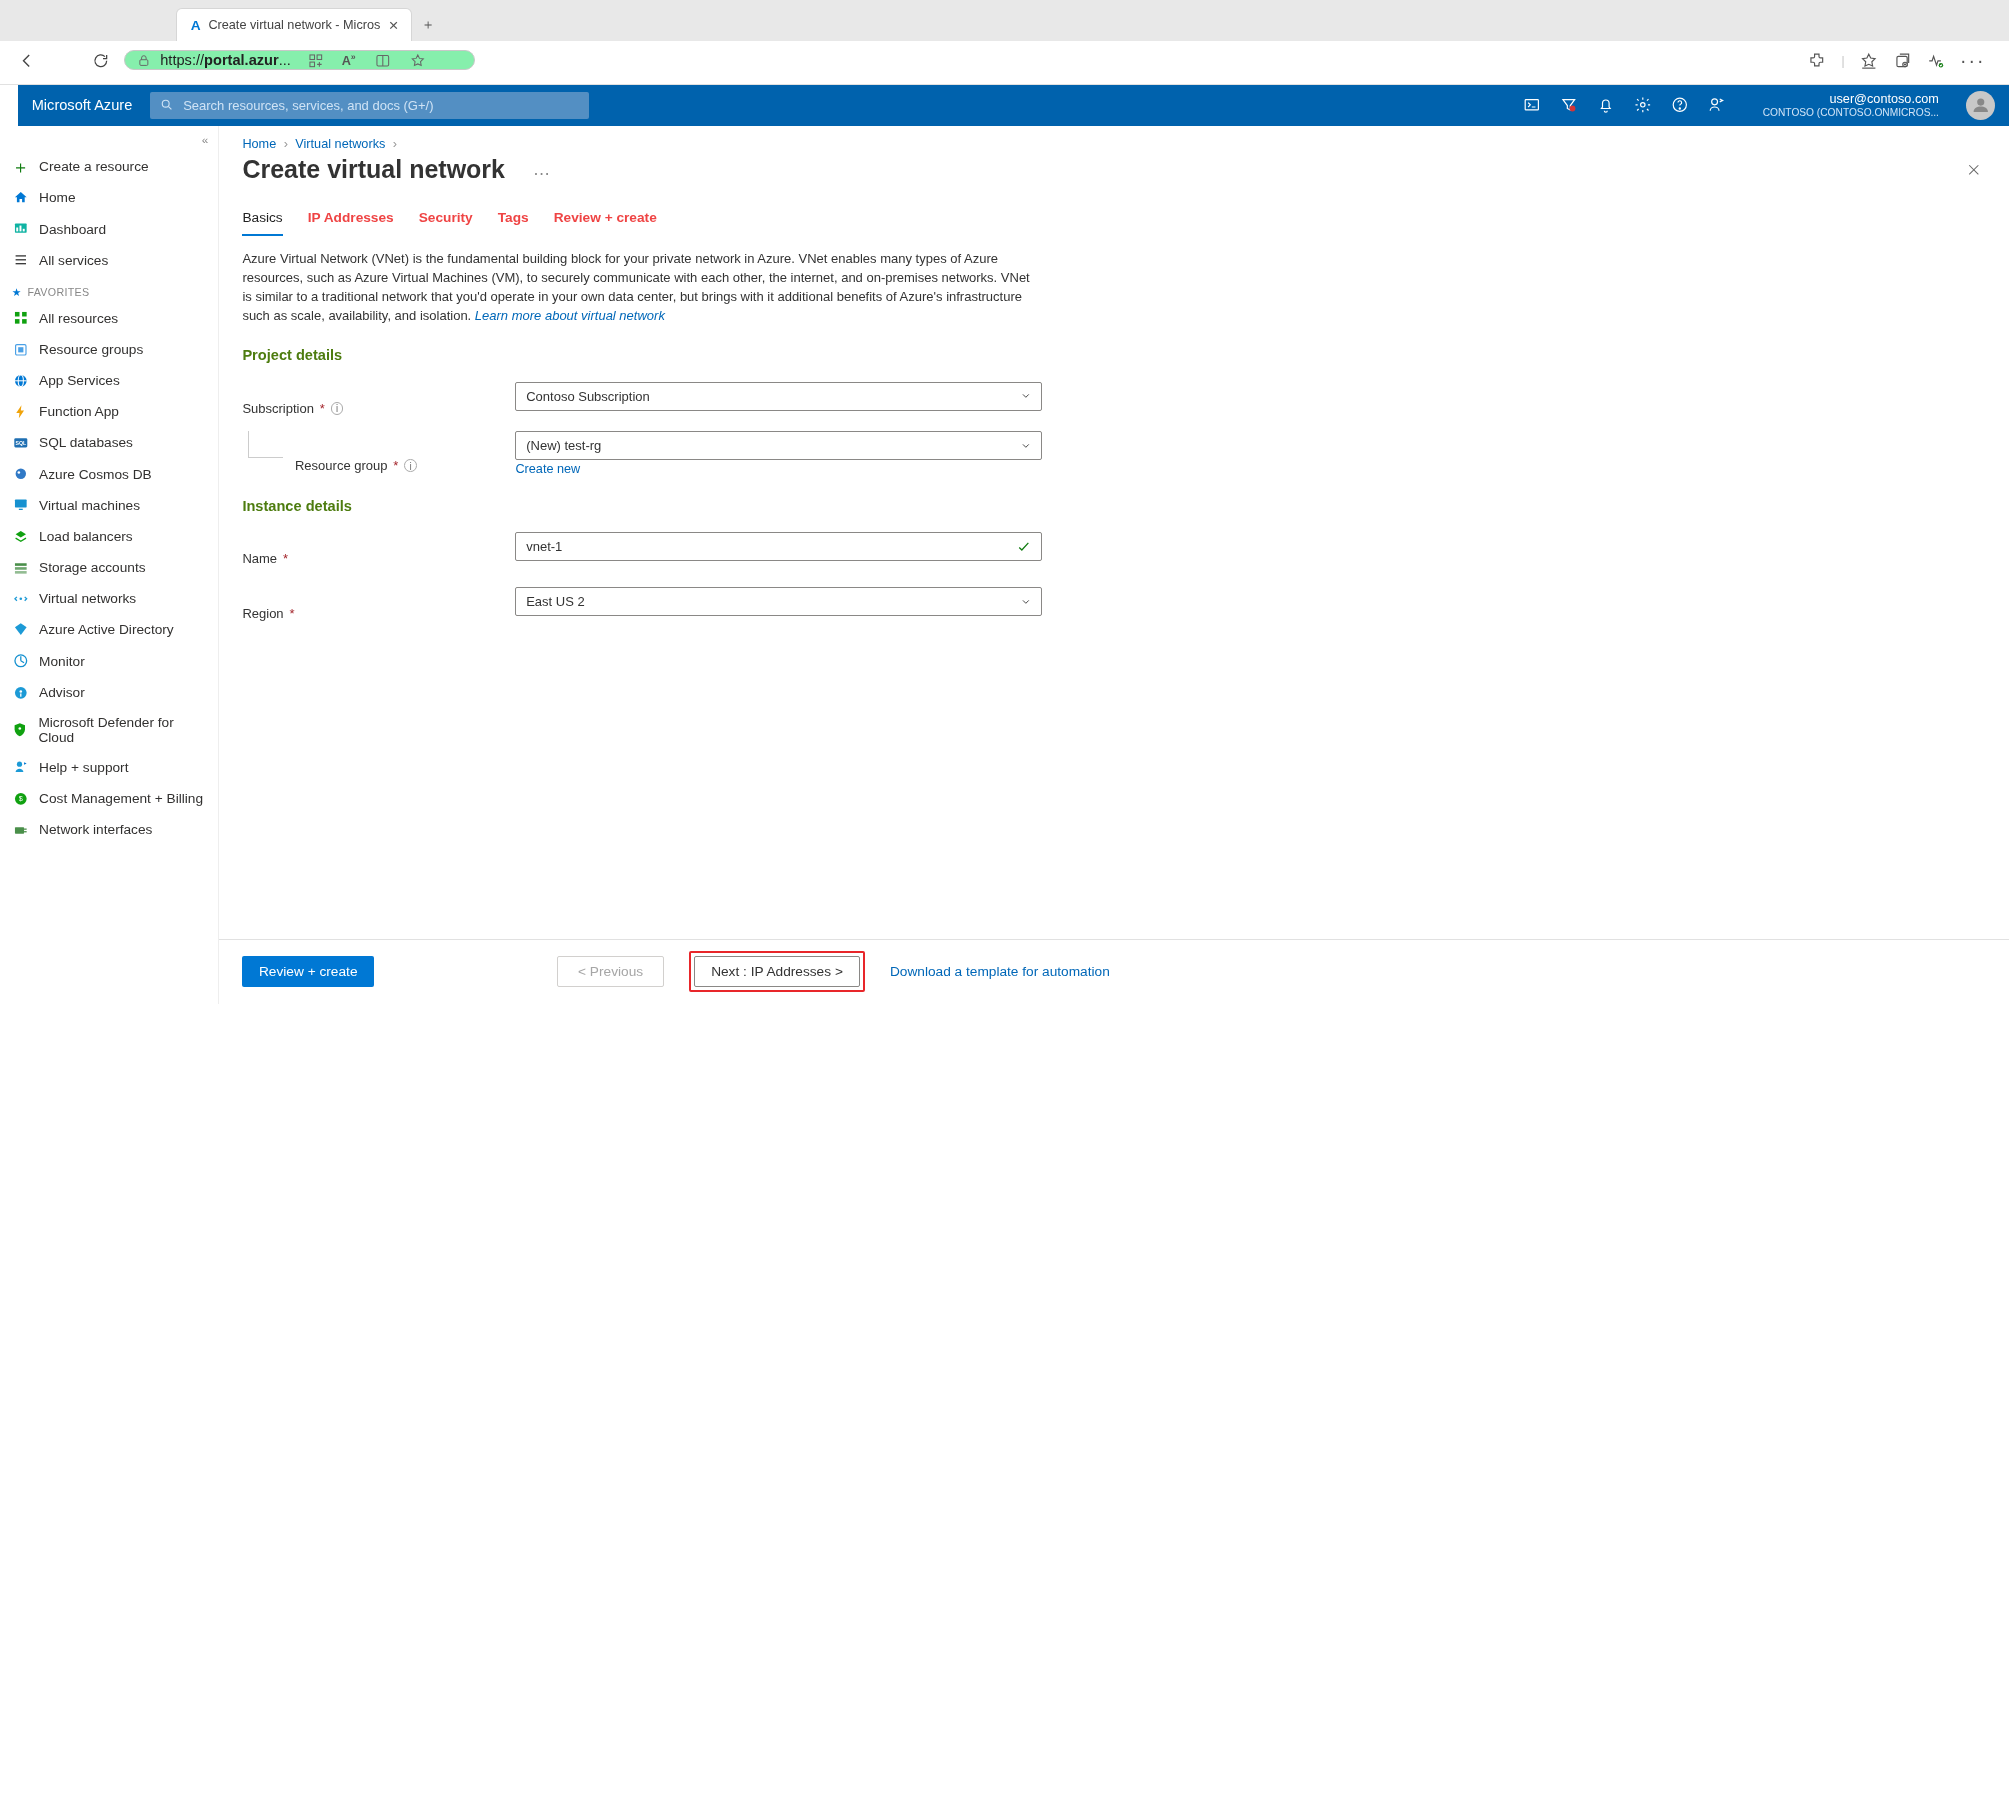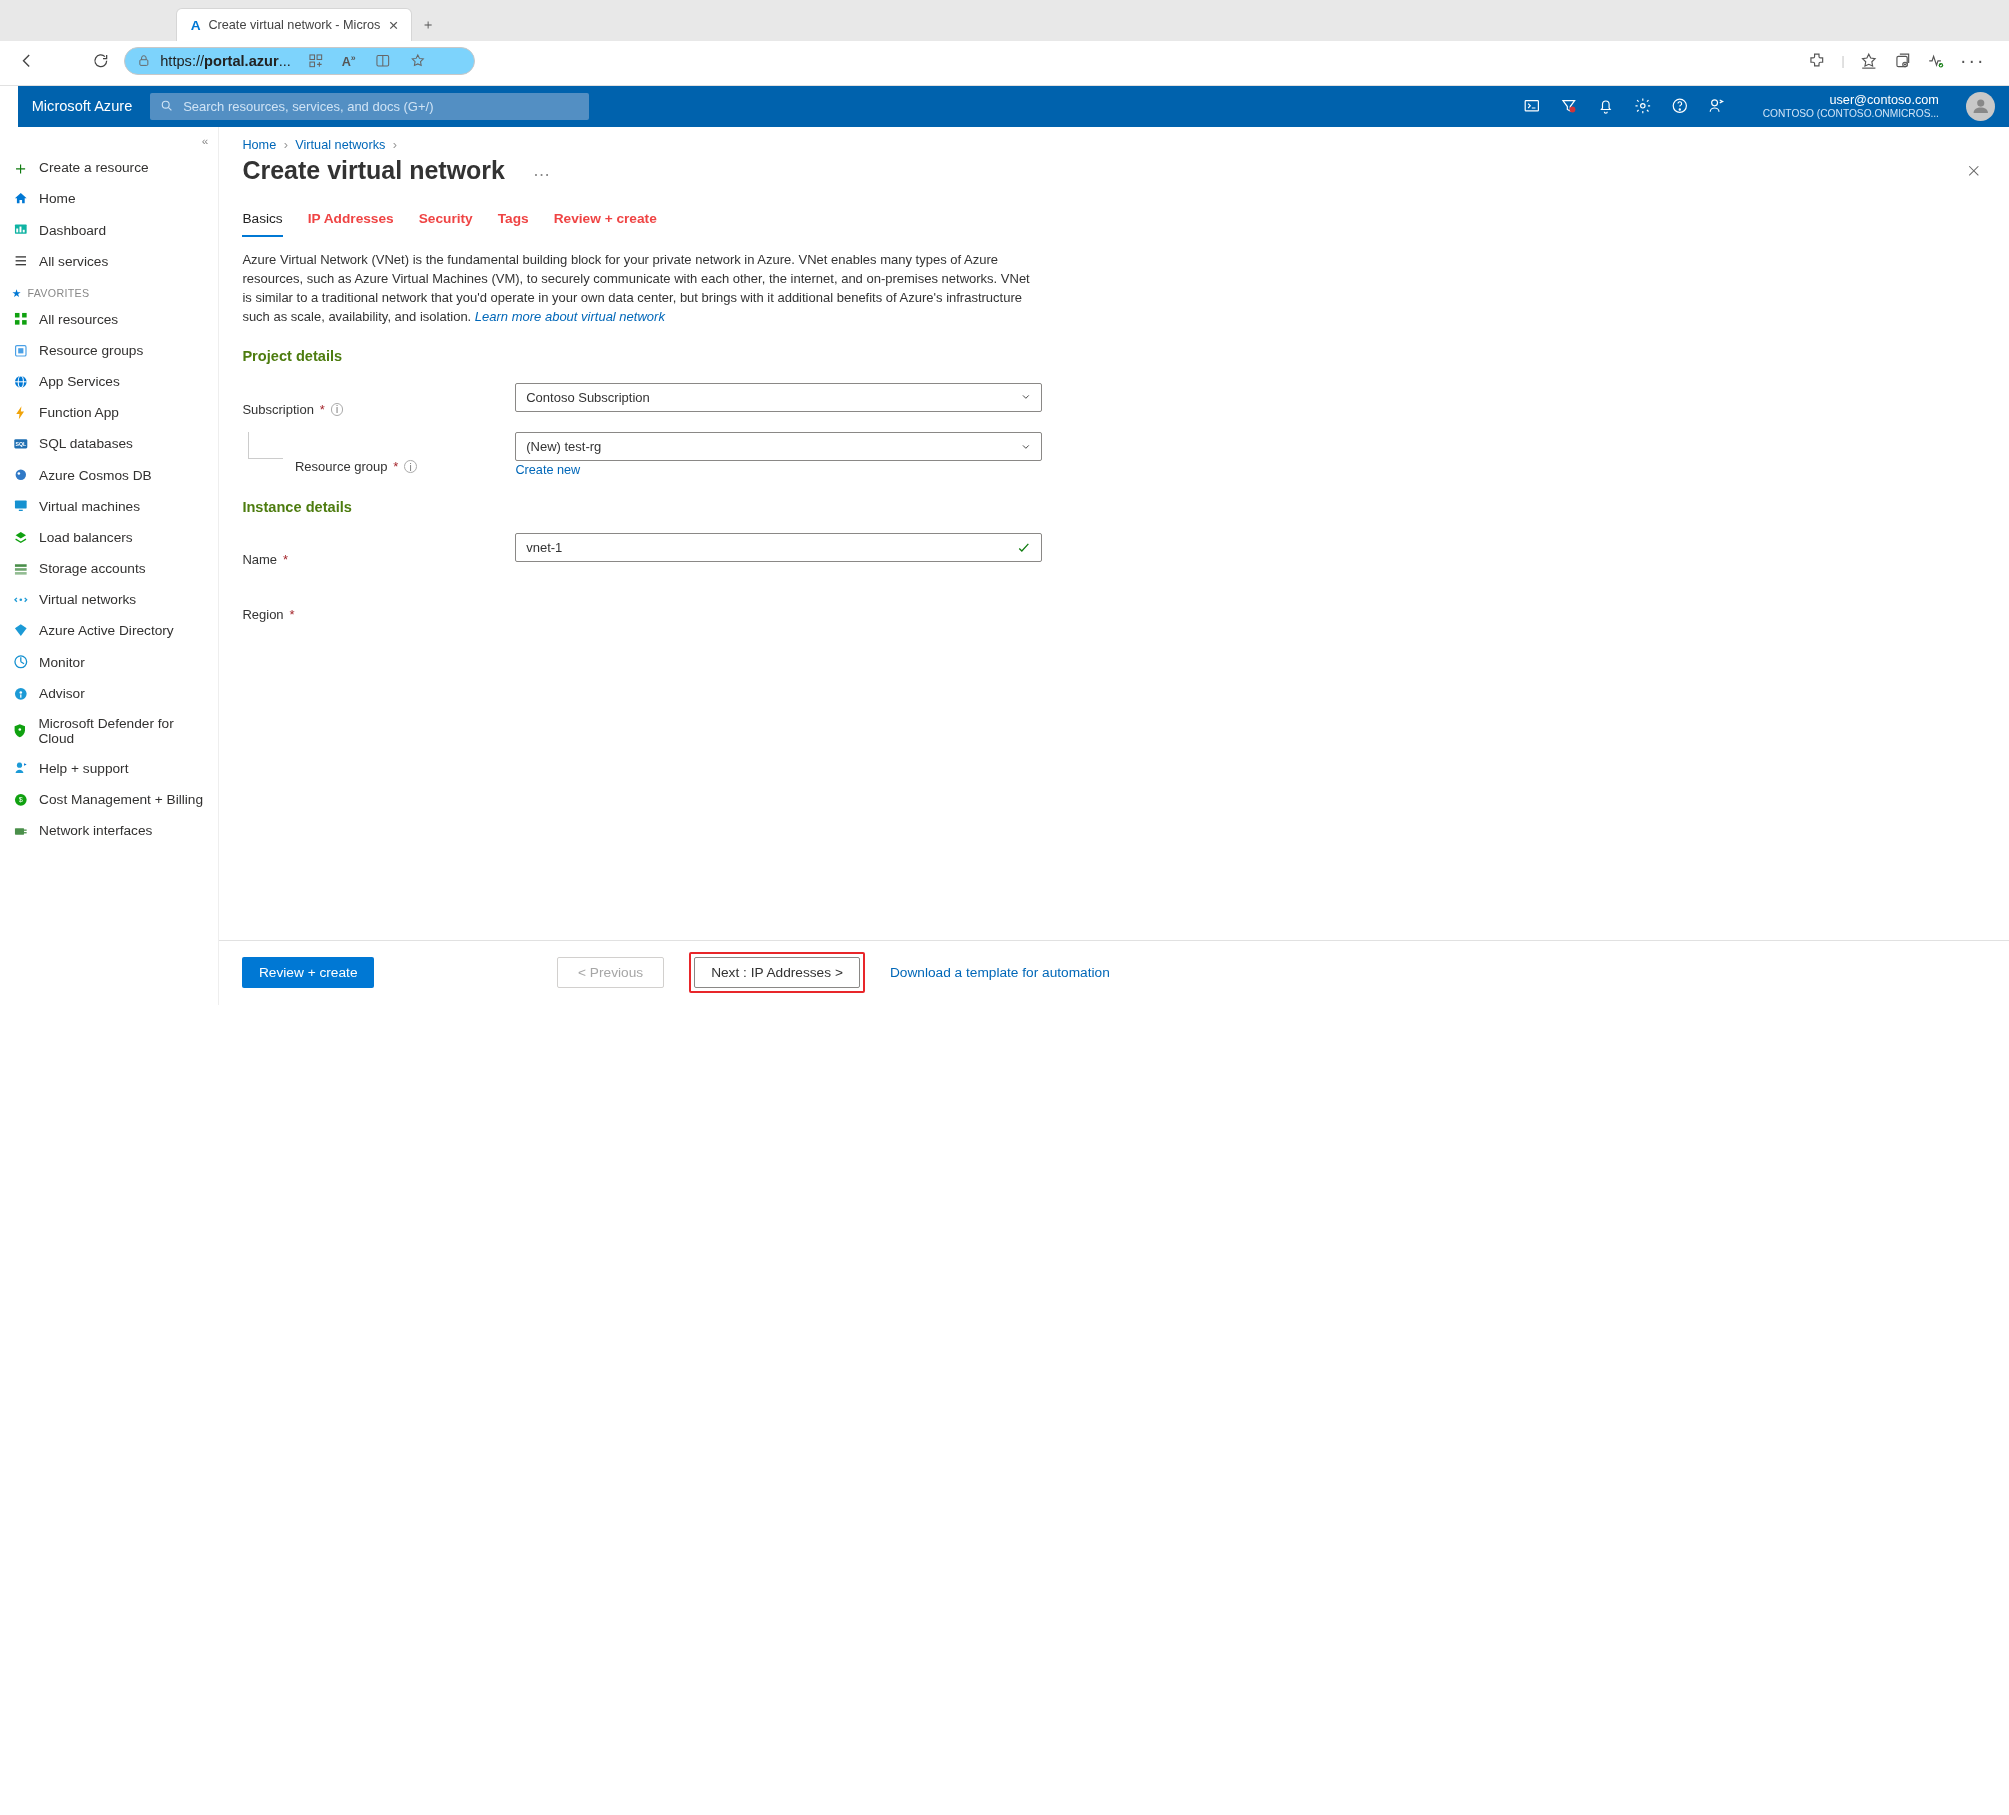--- a/index.html
+++ b/index.html
@@ -40,22 +40,22 @@
 
   .addr-row {
     display:flex; align-items:center; gap:9.8px;
     padding:5.9px 13.7px 9.8px 13.7px; background:#fff;
     border-bottom:1px solid #e1e1e1;
   }
   .addr-btn { width:27px; height:27px; display:flex; align-items:center; justify-content:center; color:#555; border-radius:3.9px; }
   .addr-btn svg, .addr-btn span { display:block; }
   .addr-bar {
     display:flex; align-items:center; gap:9.8px;
-    height:28px; padding:0 11.7px; border:1px solid #c8c8c8;
-    border-radius:16.6px; background:#7dd3fc;
+    height:20px; padding:0 11.7px; border:1px solid #c8c8c8;
+    border-radius:16.6px; background:#86efac;
     flex:0 0 auto; min-width:351px;
   }
   .addr-url { font-size:14.6px; color:#222; }
   .addr-host { font-weight:600; }
   .addr-spacer { flex:1; }
   .addr-icons-right { display:flex; align-items:center; gap:15.6px; color:#555; margin-right:9.8px; }
   .addr-dots { font-size:19.5px; letter-spacing:2px; color:#555; }
 
   
   .az-header {
@@ -607,20 +607,28 @@
             <svg width="15.6" height="15.6" viewBox="0 0 24 24" fill="none" stroke="#107c10" stroke-width="2">
                 <path d="M5 13l4 4 10-11"></path>
               </svg>
           </span>
         </div>
 
         <div class="lbl">
           <span>Region</span>
             <span class="req">*</span>
         </div>
+        <div class="field">
+          <span>East US 2</span>
+          <span class="chev">
+            <svg width="11.7" height="11.7" viewBox="0 0 24 24" fill="none" stroke="#444" stroke-width="2">
+                <path d="M6 9l6 6 6-6"></path>
+              </svg>
+          </span>
+        </div>
       </div>
     </div>
 
     <div class="footer">
       <div class="btn primary">Review + create</div>
       <div class="spacer-mid"></div>
       <div class="btn disabled">&lt; Previous</div>
       <div class="highlight-box">
         <div class="btn outline" style="min-width:166px">Next : IP Addresses &gt;</div>
       </div>

